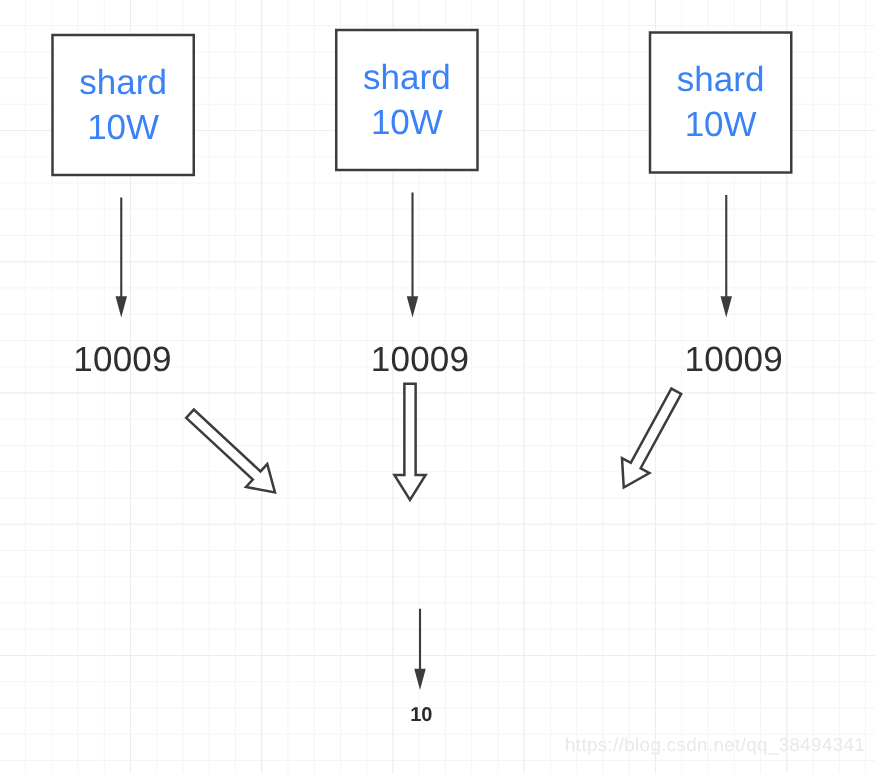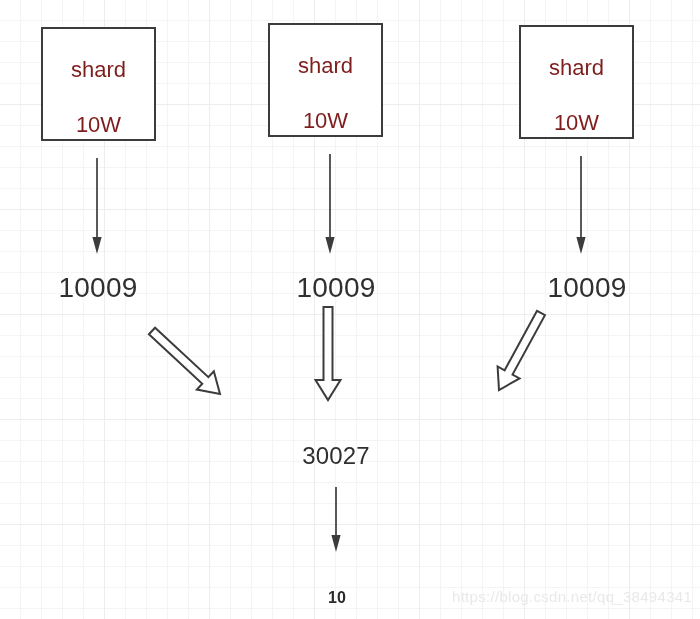--- a/index.html
+++ b/index.html
@@ -34,24 +34,23 @@
     height: 114px;
     border: 2px solid #3c3c3c;
     background: #ffffff;
     display: flex;
     flex-direction: column;
     align-items: center;
     justify-content: center;
     line-height: 1.28;
   }
   .shard-line {
-    font-size: 22px;
-    color: #7f1d1d;
+    font-size: 28px;
+    color: #3b82f6;
     white-space: nowrap;
-    margin-top: 27px;
   }
   .count-label {
     position: absolute;
     font-size: 28px;
     color: #2f2f2f;
     white-space: nowrap;
     transform: translateX(-50%);
     letter-spacing: 0.2px;
   }
   .total-label {
@@ -103,23 +102,22 @@
 
   <div class="shard-box" id="box-2" style="left: 519px; top: 25px; width: 115px; height: 114px;">
     <span class="shard-line">shard</span>
     <span class="shard-line">10W</span>
   </div>
 
   <div class="count-label" id="count-0" style="left: 98px; top: 272px;">10009</div>
   <div class="count-label" id="count-1" style="left: 336px; top: 272px;">10009</div>
   <div class="count-label" id="count-2" style="left: 587px; top: 272px;">10009</div>
 
-  <div class="total-label" id="total-label" style="left: 336px; top: 442px;">30027</div>
 
-  <div class="final-label" id="final-label" style="left: 337px; top: 564px; margin-top: 25px;">10</div>
+  <div class="final-label" id="final-label" style="left: 337px; top: 564px;">10</div>
 
   <div class="watermark" id="watermark" style="left: 452px; top: 588px;">https://blog.csdn.net/qq_38494341</div>
 
   <svg class="arrow-layer" id="arrow-layer" viewBox="0 0 700 619" width="700" height="619" xmlns="http://www.w3.org/2000/svg">
     <g id="thin-arrow-group">
         <line x1="97" y1="158" x2="97" y2="243" stroke="#3c3c3c" stroke-width="1.7"></line>
         <polygon points="97,254 92.4,237 101.6,237" fill="#3c3c3c"></polygon>
         <line x1="330" y1="154" x2="330" y2="243" stroke="#3c3c3c" stroke-width="1.7"></line>
         <polygon points="330,254 325.4,237 334.6,237" fill="#3c3c3c"></polygon>
         <line x1="581" y1="156" x2="581" y2="243" stroke="#3c3c3c" stroke-width="1.7"></line>

